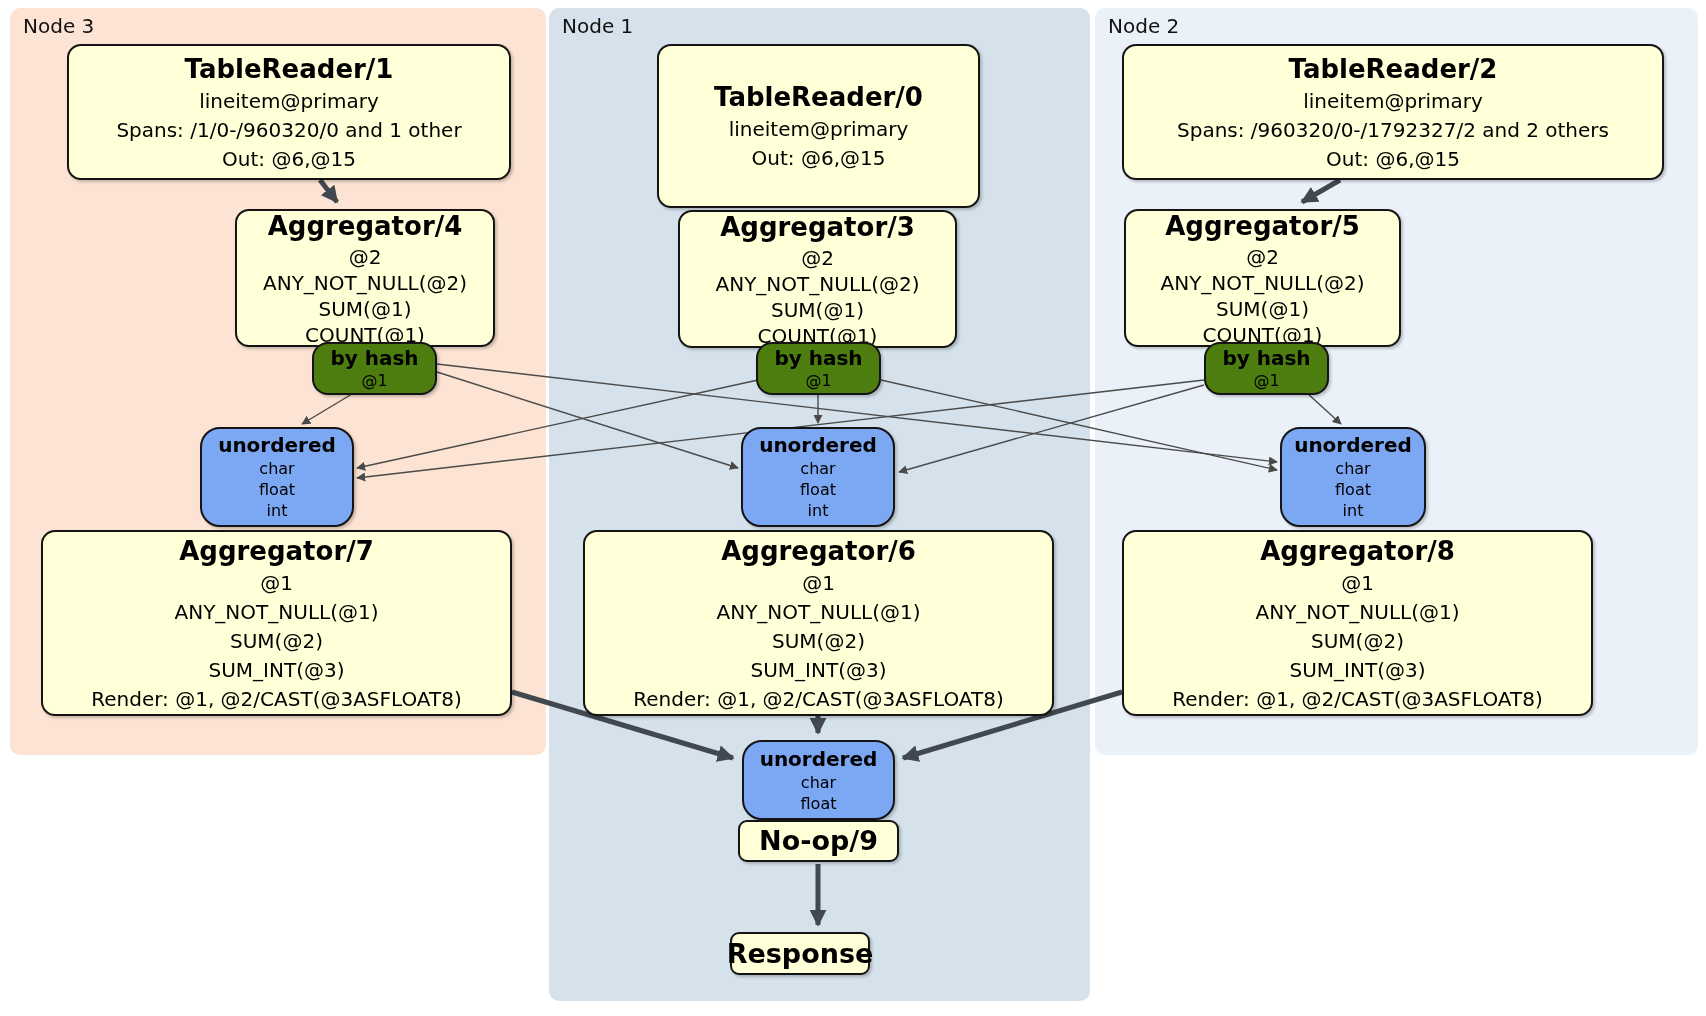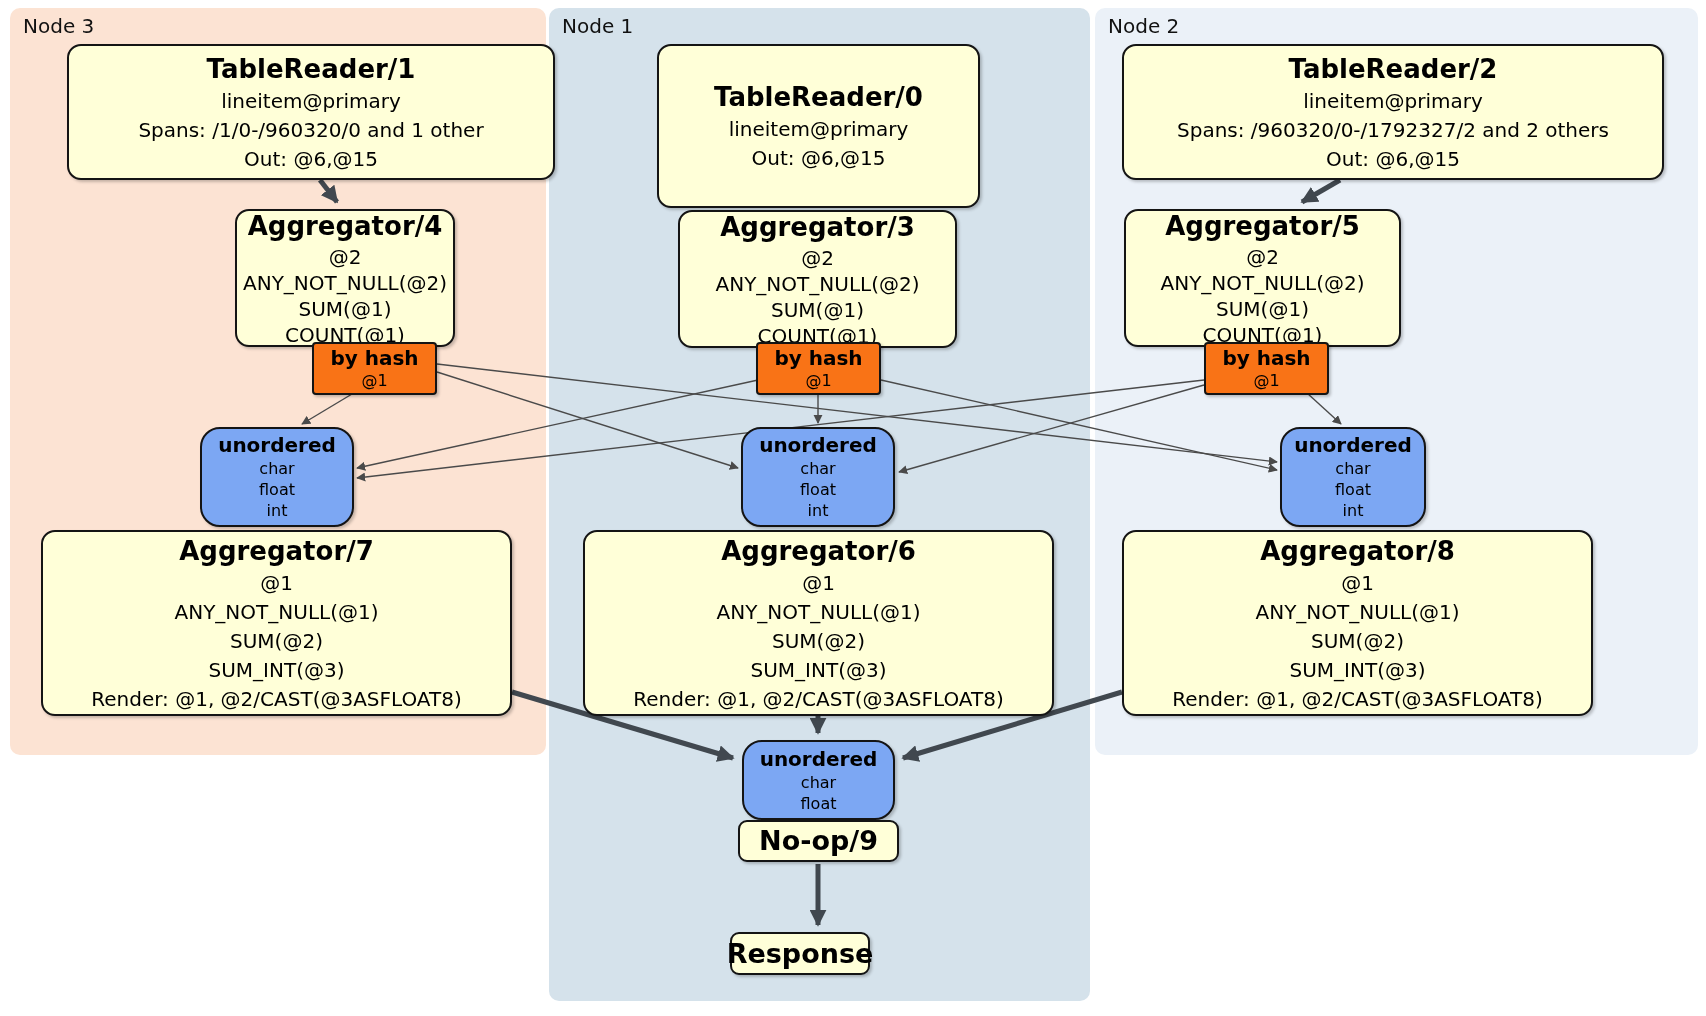--- a/index.html
+++ b/index.html
@@ -18,21 +18,21 @@
   .thin{stroke:#4a4a4a;stroke-width:1.4;fill:none;}
   .thick{stroke:#41484F;stroke-width:5;fill:none;}
   
   .box{
     position:absolute;z-index:3;box-sizing:border-box;
     border:2px solid #141414;display:flex;flex-direction:column;
     align-items:center;justify-content:center;text-align:center;
     box-shadow:2px 2px 3px rgba(0,0,0,0.22);
   }
   .proc{background:#FFFFD8;border-radius:14px;}
-  .router{background:#f97316;border-radius:4px;}
+  .router{background:#4d7c0f;border-radius:16px;}
   .sync{background:#7CA7F3;border-radius:20px;}
   .mini{background:#FFFFD8;border-radius:9px;}
   .title{font-weight:bold;font-size:26px;line-height:36px;white-space:nowrap;}
   .bl{font-size:20px;line-height:26px;white-space:nowrap;}
   .tr .bl{line-height:29px;}
   .big .bl{line-height:29px;}
   .router .title{font-size:20px;line-height:25px;}
   .router .bl{font-size:16px;line-height:20px;}
   .sync .title{font-size:20px;line-height:25px;}
   .sync .bl{font-size:16px;line-height:21px;}
@@ -75,39 +75,39 @@
 
     <path class="thick" marker-end="url(#ab)" d="M320,180 L337,202"></path>
     <path class="thick" marker-end="url(#ab)" d="M818,180 L818,202"></path>
     <path class="thick" marker-end="url(#ab)" d="M1340,180 L1302,202"></path>
     <path class="thick" marker-end="url(#ab)" d="M512,692 L733,758"></path>
     <path class="thick" marker-end="url(#ab)" d="M818,712 L818,733"></path>
     <path class="thick" marker-end="url(#ab)" d="M1122,692 L903,758"></path>
     <path class="thick" marker-end="url(#ab)" d="M818,864 L818,925"></path>
   </svg>
 
-  <div class="box proc tr" style="left:67px;top:44px;width:488px;height:136px;">
+  <div class="box proc tr" style="left:67px;top:44px;width:444px;height:136px;">
     <div class="title">TableReader/1</div>
     <div class="bl">lineitem@primary</div>
     <div class="bl">Spans: /1/0-/960320/0 and 1 other</div>
     <div class="bl">Out: @6,@15</div>
   </div>
   <div class="box proc tr" style="left:657px;top:44px;width:323px;height:164px;">
     <div class="title">TableReader/0</div>
     <div class="bl">lineitem@primary</div>
     <div class="bl">Out: @6,@15</div>
   </div>
   <div class="box proc tr" style="left:1122px;top:44px;width:542px;height:136px;">
     <div class="title">TableReader/2</div>
     <div class="bl">lineitem@primary</div>
     <div class="bl">Spans: /960320/0-/1792327/2 and 2 others</div>
     <div class="bl">Out: @6,@15</div>
   </div>
 
-  <div class="box proc" style="left:235px;top:209px;width:220px;height:138px;">
+  <div class="box proc" style="left:235px;top:209px;width:260px;height:138px;">
     <div class="title">Aggregator/4</div>
     <div class="bl">@2</div>
     <div class="bl">ANY_NOT_NULL(@2)</div>
     <div class="bl">SUM(@1)</div>
     <div class="bl">COUNT(@1)</div>
   </div>
   <div class="box proc" style="left:678px;top:210px;width:279px;height:138px;">
     <div class="title">Aggregator/3</div>
     <div class="bl">@2</div>
     <div class="bl">ANY_NOT_NULL(@2)</div>

